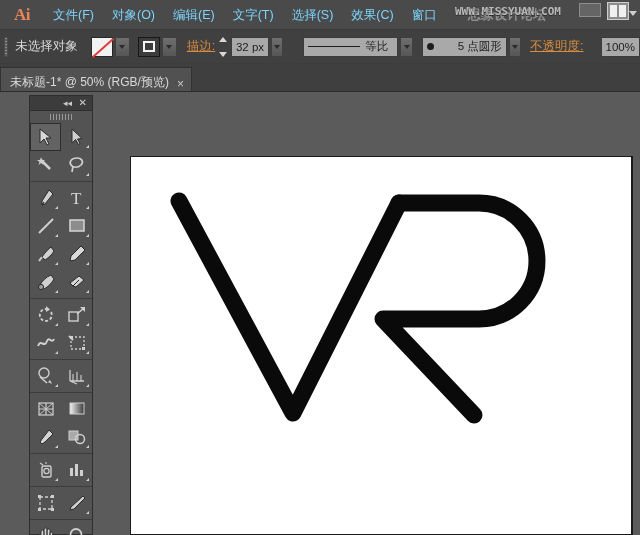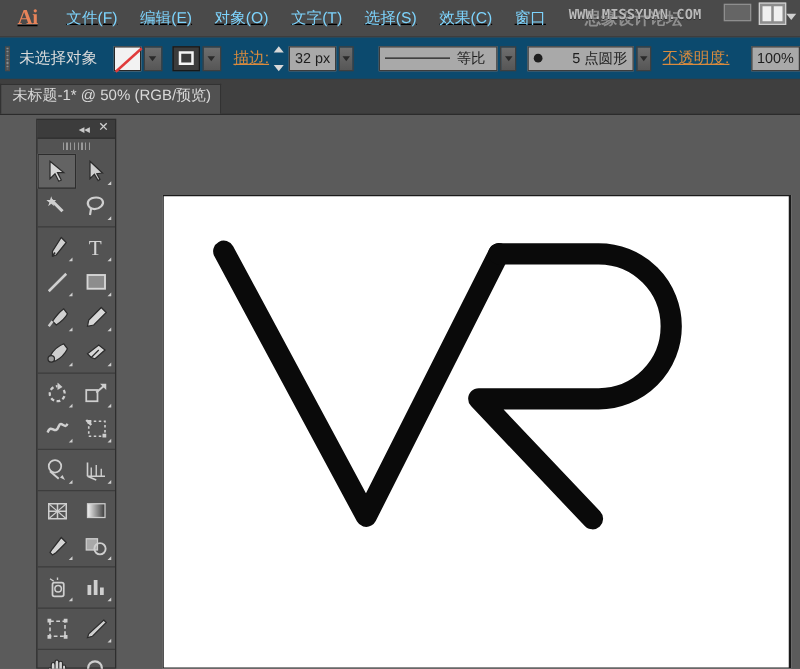--- a/index.html
+++ b/index.html
@@ -9,21 +9,21 @@
     background: #5b5b5b;
     font-family: "Liberation Sans", "DejaVu Sans", sans-serif;
   }
   #app { position: relative; width: 640px; height: 535px; }
 
   
   .menubar {
     position: absolute; left: 0; top: 0; width: 640px; height: 30px;
     background: #4a4a4a;
     border-bottom: 1px solid #3a3a3a;
-    display: flex; align-items: flex-end; text-decoration: underline;
+    display: flex; align-items: flex-start;
   }
   .ai-logo {
     width: 44px; height: 30px;
     display: flex; align-items: center; justify-content: center;
     color: #e8845a; font-weight: bold; font-size: 17px;
     letter-spacing: -0.5px;
     font-family: "Liberation Serif", serif;
   }
   .menu-item {
     color: #7dd3fc; font-size: 12.5px;
@@ -66,21 +66,21 @@
   .menu-caret {
     position: absolute; right: 3px; top: 11px;
     width: 0; height: 0;
     border-left: 4px solid transparent; border-right: 4px solid transparent;
     border-top: 5px solid #cfcfcf;
   }
 
   
   .controlbar {
     position: absolute; left: 0; top: 30px; width: 640px; height: 34px;
-    background: #0c4a6e;
+    background: #404040;
     border-bottom: 1px solid #3d3d3d;
     display: flex; align-items: center;
   }
   .grip {
     width: 5px; height: 20px; margin-left: 4px; margin-right: 7px;
     background: repeating-linear-gradient(to bottom,#8c8c8c 0 1px,#5e5e5e 1px 3px);
     border: 1px solid #4a4a4a;
   }
   .cb-label { color: #dadada; font-size: 12.5px; white-space: nowrap; }
   .cb-label.orange { color: #d98b3e; text-decoration: underline; }
@@ -138,23 +138,23 @@
   
   .tabbar {
     position: absolute; left: 0; top: 64px; width: 640px; height: 28px;
     background: #3f3f3f;
     border-bottom: 1px solid #2b2b2b;
     display: flex; align-items: flex-end;
   }
   .doctab {
     height: 24px; background: #515151;
     border: 1px solid #323232; border-bottom: none;
-    display: flex; align-items: flex-start; gap: 8px;
+    display: flex; align-items: flex-end; gap: 8px;
     padding: 0 7px 0 9px;
-    color: #d9d9d9; font-size: 12px; white-space: nowrap; flex-direction: column;
+    color: #d9d9d9; font-size: 12px; white-space: nowrap;
   }
   .doctab .x { color:#c8c8c8; font-size: 12px; }
 
   
   .workarea {
     position: absolute; left: 0; top: 92px; width: 640px; height: 443px;
     background: #5b5b5b; overflow: hidden;
   }
   .artboard {
     position: absolute; left: 130px; top: 64px;
@@ -207,22 +207,22 @@
 </style>
 </head>
 <body>
 
 <div id="app">
 
   <div class="menubar">
     <div class="ai-logo">Ai</div>
 
     <div class="menu-item">文件(F)</div>
+    <div class="menu-item">对象(O)</div>
     <div class="menu-item">编辑(E)</div>
-    <div class="menu-item">对象(O)</div>
     <div class="menu-item">文字(T)</div>
     <div class="menu-item">选择(S)</div>
     <div class="menu-item">效果(C)</div>
     <div class="menu-item">窗口</div>
 
     <div class="wm-menu-cn">思缘设计论坛</div>
     <div class="wm-menu">WWW.MISSYUAN.COM</div>
     <div class="wm-box1"></div>
     <div class="wm-box2"></div>
     <div class="menu-caret"></div>

